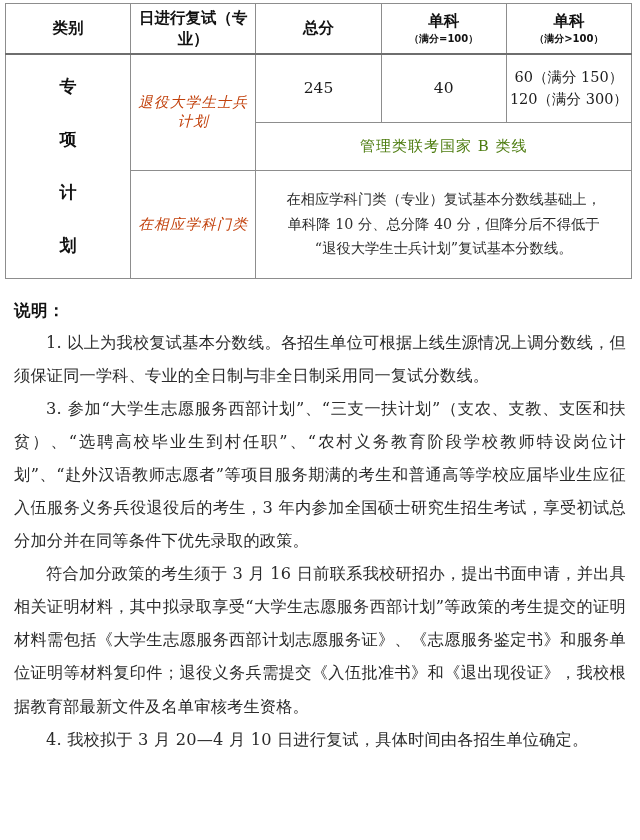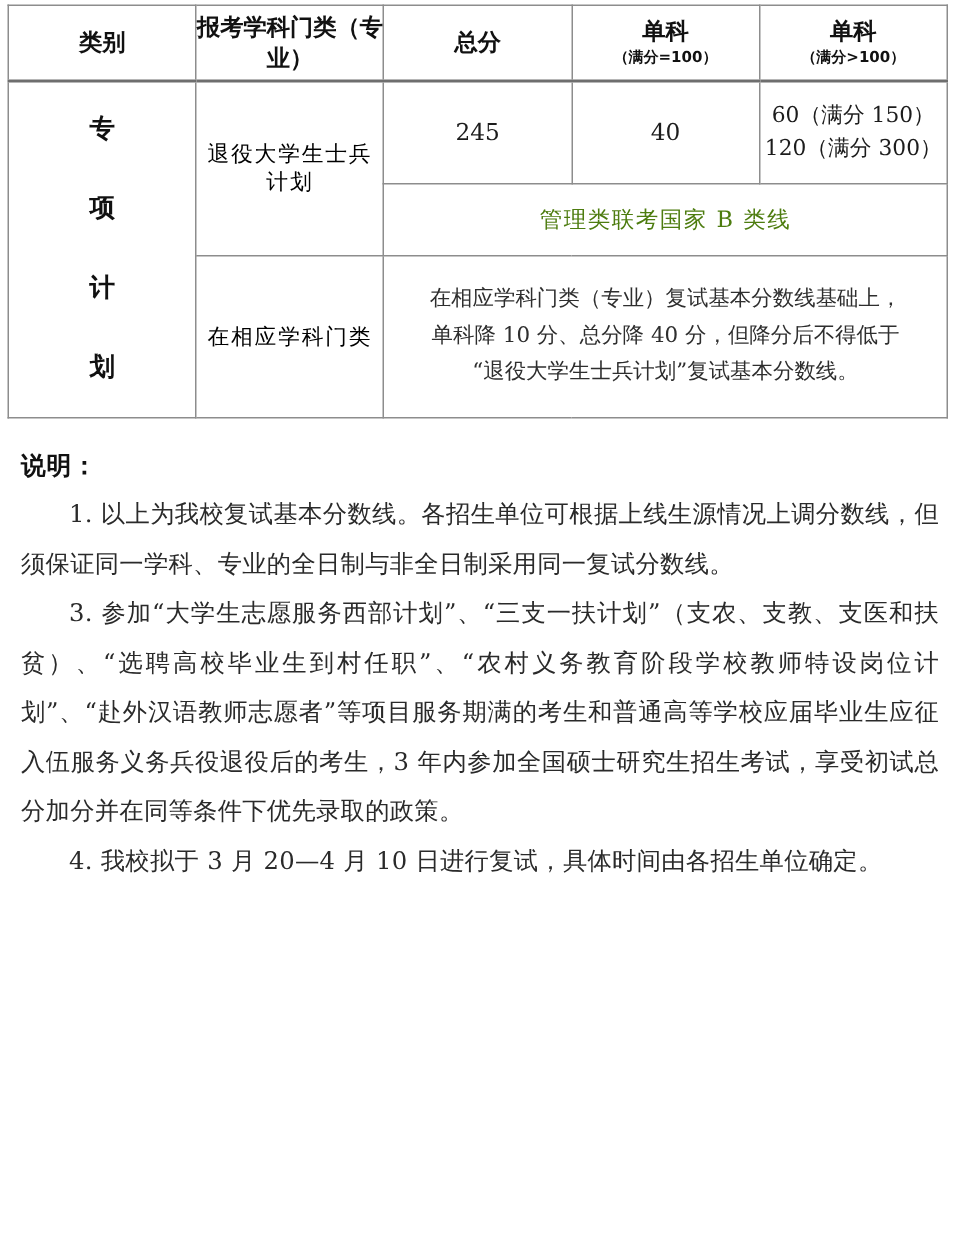--- a/index.html
+++ b/index.html
@@ -64,22 +64,23 @@
     height: 212px;
     line-height: 1;
   }
   .cat-stack span { display: block; }
 
   .plan-cell {
     width: 242px;
     text-align: left;
     padding-left: 14px;
     font-size: 14.5px;
-    color: #000000;
+    color: #c2410c;
     letter-spacing: 1.2px;
+    font-style: italic;
   }
 
   .total-cell   { width: 108px; font-size: 15.5px; }
   .single1-cell { width: 110px; font-size: 15.5px; }
   .single2-cell {
     width: 109px;
     text-align: left;
     padding-left: 9px;
     font-size: 14.5px;
     line-height: 1.55;
@@ -131,21 +132,21 @@
     letter-spacing: 0.2px;
   }
 </style>
 </head>
 <body>
 
 <table class="score-table">
   <tbody>
       <tr class="hdr-row">
     <td class="cat-cell-hdr">类别</td>
-    <td>报考学科门类（专业）</td>
+    <td>日进行复试（专业）</td>
     <td>总分</td>
     <td>
       <span>单科</span>
       <span class="hdr-sub">（满分=100）</span>
     </td>
     <td>
       <span>单科</span>
       <span class="hdr-sub">（满分&gt;100）</span>
     </td>
   </tr>
@@ -180,14 +181,15 @@
       <span>“退役大学生士兵计划”复试基本分数线。</span>
     </td>
   </tr>
 </tbody>
   </table>
 
 <div class="notes">
   <div class="notes-title">说明：</div>
   <p class="note-p">1. 以上为我校复试基本分数线。各招生单位可根据上线生源情况上调分数线，但须保证同一学科、专业的全日制与非全日制采用同一复试分数线。</p>
   <p class="note-p">3. 参加“大学生志愿服务西部计划”、“三支一扶计划”（支农、支教、支医和扶贫）、“选聘高校毕业生到村任职”、“农村义务教育阶段学校教师特设岗位计划”、“赴外汉语教师志愿者”等项目服务期满的考生和普通高等学校应届毕业生应征入伍服务义务兵役退役后的考生，3 年内参加全国硕士研究生招生考试，享受初试总分加分并在同等条件下优先录取的政策。</p>
+  <p class="note-p">符合加分政策的考生须于 3 月 16 日前联系我校研招办，提出书面申请，并出具相关证明材料，其中拟录取享受“大学生志愿服务西部计划”等政策的考生提交的证明材料需包括《大学生志愿服务西部计划志愿服务证》、《志愿服务鉴定书》和服务单位证明等材料复印件；退役义务兵需提交《入伍批准书》和《退出现役证》，我校根据教育部最新文件及名单审核考生资格。</p>
   <p class="note-p">4. 我校拟于 3 月 20—4 月 10 日进行复试，具体时间由各招生单位确定。</p>
 </div>
 
 </body></html>

